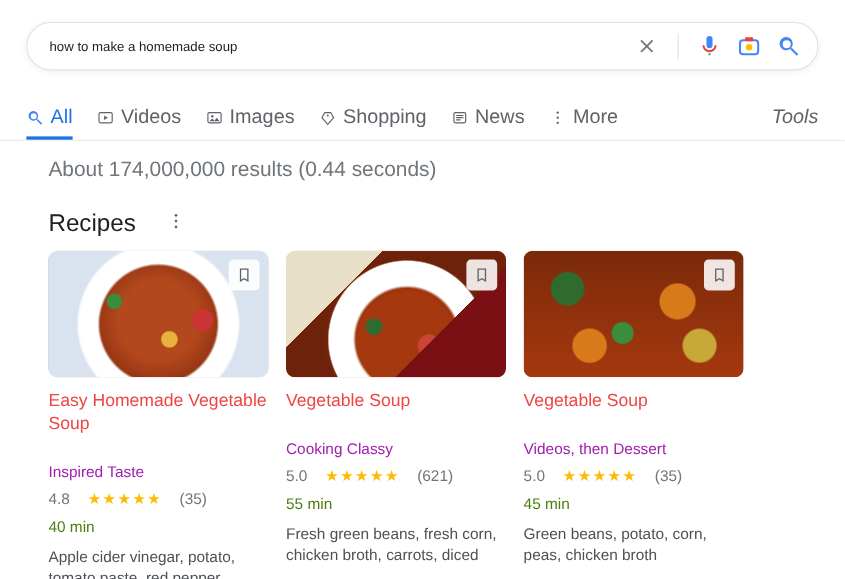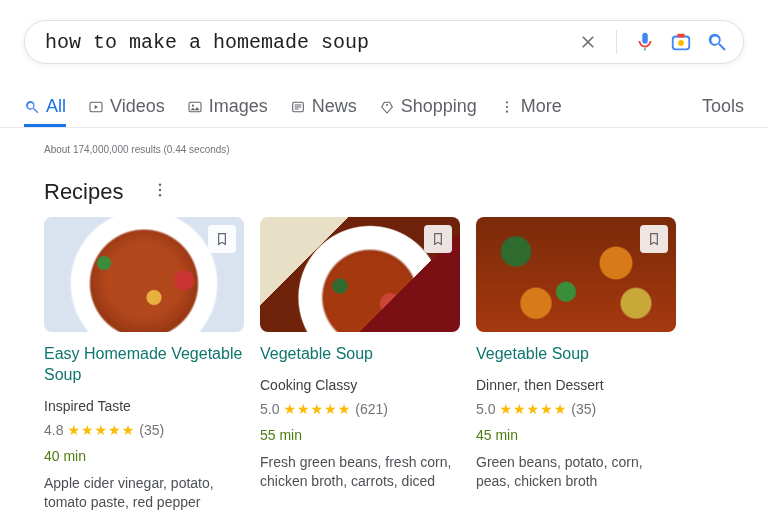--- a/index.html
+++ b/index.html
@@ -19,24 +19,23 @@
     border: 1px solid #dfe1e5;
     border-radius: 24px;
     height: 44px;
     padding: 0 14px 0 20px;
     box-shadow: 0 1px 6px rgba(32,33,36,0.08);
   }
   .search-input {
     flex: 1;
     border: none;
     outline: none;
-    font-size: 20px;
+    font-size: 12px;
     color: #202124;
     background: transparent;
-    font-family: Liberation Mono, monospace;
   }
   .search-icons { display: flex; align-items: center; gap: 12px; }
   .icon-divider { width: 1px; height: 24px; background: #dfe1e5; margin: 0 4px; }
   .icon-btn { display:flex; align-items:center; justify-content:center; width:24px; height:24px; cursor:pointer; }
 
   .tabs-row {
     display: flex;
     align-items: center;
     padding: 0 24px;
     margin-top: 22px;
@@ -48,25 +47,25 @@
   .tabs-left { display:flex; align-items:center; gap: 22px; height:100%; }
   .tab {
     display:flex; align-items:center; gap:6px;
     height:100%;
     cursor:pointer;
     border-bottom: 3px solid transparent;
     padding-top:3px;
   }
   .tab.active { color:#1a73e8; border-bottom-color:#1a73e8; }
   .tab svg { width:16px; height:16px; }
-  .tabs-right { margin-left:auto; }
+  .tabs-right { margin-left:auto;font-style:italic; }
   .tools { cursor:pointer; }
 
   .content { padding: 16px 0 0 44px; }
-  .result-stats { color:#70757a; font-size:10px; }
+  .result-stats { color:#70757a; font-size:19px; }
 
   .section-head {
     display:flex; align-items:center; gap:28px;
     margin-top: 24px;
     margin-bottom: 12px;
   }
   .section-title { font-size:22px; font-weight:400; color:#202124; }
   .more-dots { color:#5f6368; cursor:pointer; }
 
   .cards {
@@ -87,29 +86,29 @@
   }
   .bookmark-chip {
     position:absolute; top:8px; right:8px;
     width:28px; height:28px;
     background: rgba(255,255,255,0.88);
     border-radius:4px;
     display:flex; align-items:center; justify-content:center;
     cursor:pointer;
   }
   .card-title {
-    color:#0f766e;
+    color:#ef4444;
     font-size:16px;
     margin-top:12px;
     line-height:1.3;
     cursor:pointer;
   }
-  .card-source { color:#404040; margin-top:12px; }
+  .card-source { color:#a21caf; margin-top:24px; }
   .card-rating {
-    display:flex; align-items:center; gap:4px;
+    display:flex; align-items:center; gap:16px;
     margin-top:8px;
     color:#70757a;
   }
   .stars { color:#fbbc04; letter-spacing:1px; }
   .card-time { margin-top:10px; color:#4d7c0f; }
   .card-desc { margin-top:10px; color:#4d5156; line-height:1.4; }
 
   
   .thumb1 { background:
     radial-gradient(circle at 50% 58%, rgba(0,0,0,0) 44%, #fff 46%, #fff 60%, #d9e3f0 62%),
@@ -192,31 +191,31 @@
     <div class="tab">
       <svg viewBox="0 0 24 24">
           <rect x="3" y="5" width="18" height="14" rx="2" fill="none" stroke="#5f6368" stroke-width="1.6"></rect>
           <circle cx="9" cy="10" r="1.6" fill="#5f6368"></circle>
           <path fill="#5f6368" d="M5 17l4-4 3 3 3-4 4 5z"></path>
         </svg>
       <span>Images</span>
     </div>
     <div class="tab">
       <svg viewBox="0 0 24 24">
+          <path fill="none" stroke="#5f6368" stroke-width="1.6" d="M20 12l-8 9-8-9 4-7h8z"></path>
+          <circle cx="12" cy="9" r="1.4" fill="#5f6368"></circle>
+        </svg>
+      <span>Shopping</span>
+    </div>
+    <div class="tab">
+      <svg viewBox="0 0 24 24">
           <rect x="4" y="5" width="16" height="14" rx="2" fill="none" stroke="#5f6368" stroke-width="1.6"></rect>
           <path stroke="#5f6368" stroke-width="1.6" d="M7 9h10M7 12h10M7 15h6"></path>
         </svg>
       <span>News</span>
-    </div>
-    <div class="tab">
-      <svg viewBox="0 0 24 24">
-          <path fill="none" stroke="#5f6368" stroke-width="1.6" d="M20 12l-8 9-8-9 4-7h8z"></path>
-          <circle cx="12" cy="9" r="1.4" fill="#5f6368"></circle>
-        </svg>
-      <span>Shopping</span>
     </div>
     <div class="tab">
       <svg viewBox="0 0 24 24" width="16" height="16">
           <circle cx="12" cy="5" r="1.6" fill="#5f6368"></circle>
           <circle cx="12" cy="12" r="1.6" fill="#5f6368"></circle>
           <circle cx="12" cy="19" r="1.6" fill="#5f6368"></circle>
         </svg>
       <span>More</span>
     </div>
   </div>
@@ -281,21 +280,21 @@
 
     <div class="card">
       <div class="card-img thumb3">
         <div class="bookmark-chip">
           <svg viewBox="0 0 24 24" width="16" height="16">
               <path fill="none" stroke="#5f6368" stroke-width="1.8" d="M7 4h10v16l-5-3-5 3z"></path>
             </svg>
         </div>
       </div>
       <div class="card-title">Vegetable Soup</div>
-      <div class="card-source">Dinner, then Dessert</div>
+      <div class="card-source">Videos, then Dessert</div>
       <div class="card-rating">
         <span>5.0</span>
         <span class="stars">★★★★★</span>
         <span>(35)</span>
       </div>
       <div class="card-time">45 min</div>
       <div class="card-desc">Green beans, potato, corn, peas, chicken broth</div>
     </div>
 
   </div>

